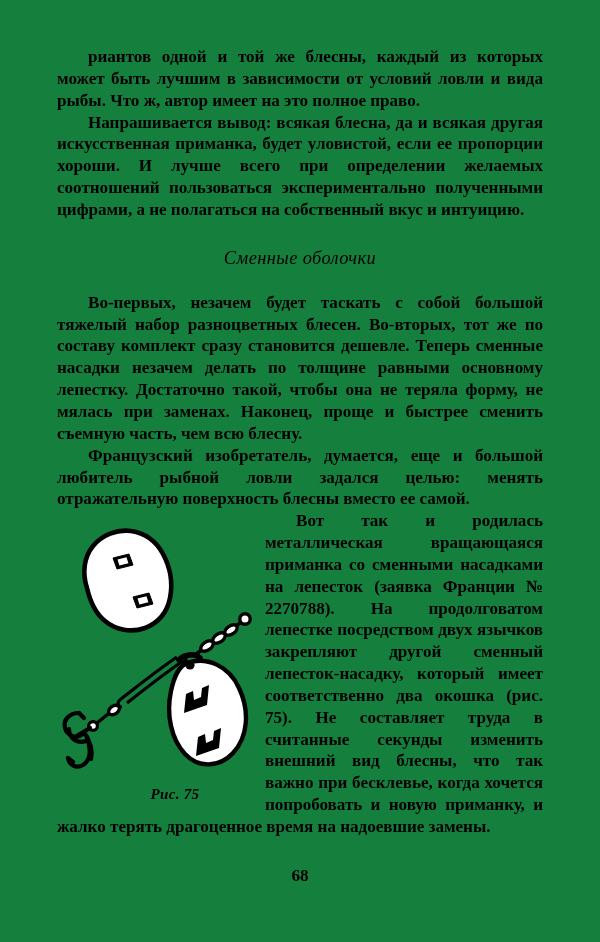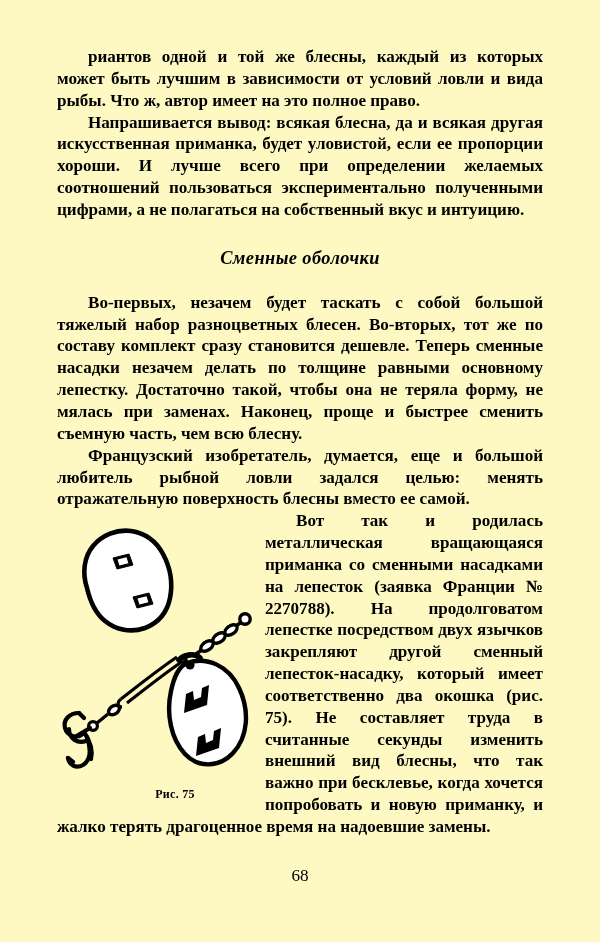--- a/index.html
+++ b/index.html
@@ -17,21 +17,21 @@
     color: #000000;
     -webkit-font-smoothing: none;
   }
 
   #page {
     position: absolute;
     left: 0;
     top: 0;
     width: 600px;
     height: 942px;
-    background: #fef9c3;
+    background: #15803d;
   }
 
   #text-block {
     position: absolute;
     left: 57px;
     top: 46px;
     width: 486px;
   }
 
   p.para {
@@ -43,21 +43,21 @@
     line-height: 21.85px;
     letter-spacing: -0.02px;
     text-indent: 31px;
     hyphens: manual;
   }
 
   h2.section-heading {
     margin: 0;
     padding: 0;
     font-style: italic;
-    font-weight: bold;
+    font-weight: normal;
     font-size: 18.4px;
     line-height: 22px;
     text-align: center;
     letter-spacing: 0.4px;
   }
 
   .spacer-before-heading { height: 26px; }
   .spacer-after-heading { height: 23px; }
 
   
@@ -77,34 +77,35 @@
     width: 205px;
     height: 268px;
   }
 
   .fig-caption {
     position: absolute;
     left: 0;
     top: 272px;
     width: 205px;
     text-align: center;
+    font-style: italic;
     font-weight: bold;
-    font-size: 12px;
+    font-size: 15px;
     line-height: 18px;
     letter-spacing: 0.3px;
   }
 
   #page-number {
     position: absolute;
     left: 0;
     top: 866px;
     width: 600px;
     text-align: center;
     font-size: 17.2px;
-    font-weight: normal;
+    font-weight: bold;
     line-height: 20px;
     font-family: "Liberation Serif", "DejaVu Serif", serif;
   }
 
   .clearfix::after {
     content: "";
     display: block;
     clear: both;
   }
 </style>

